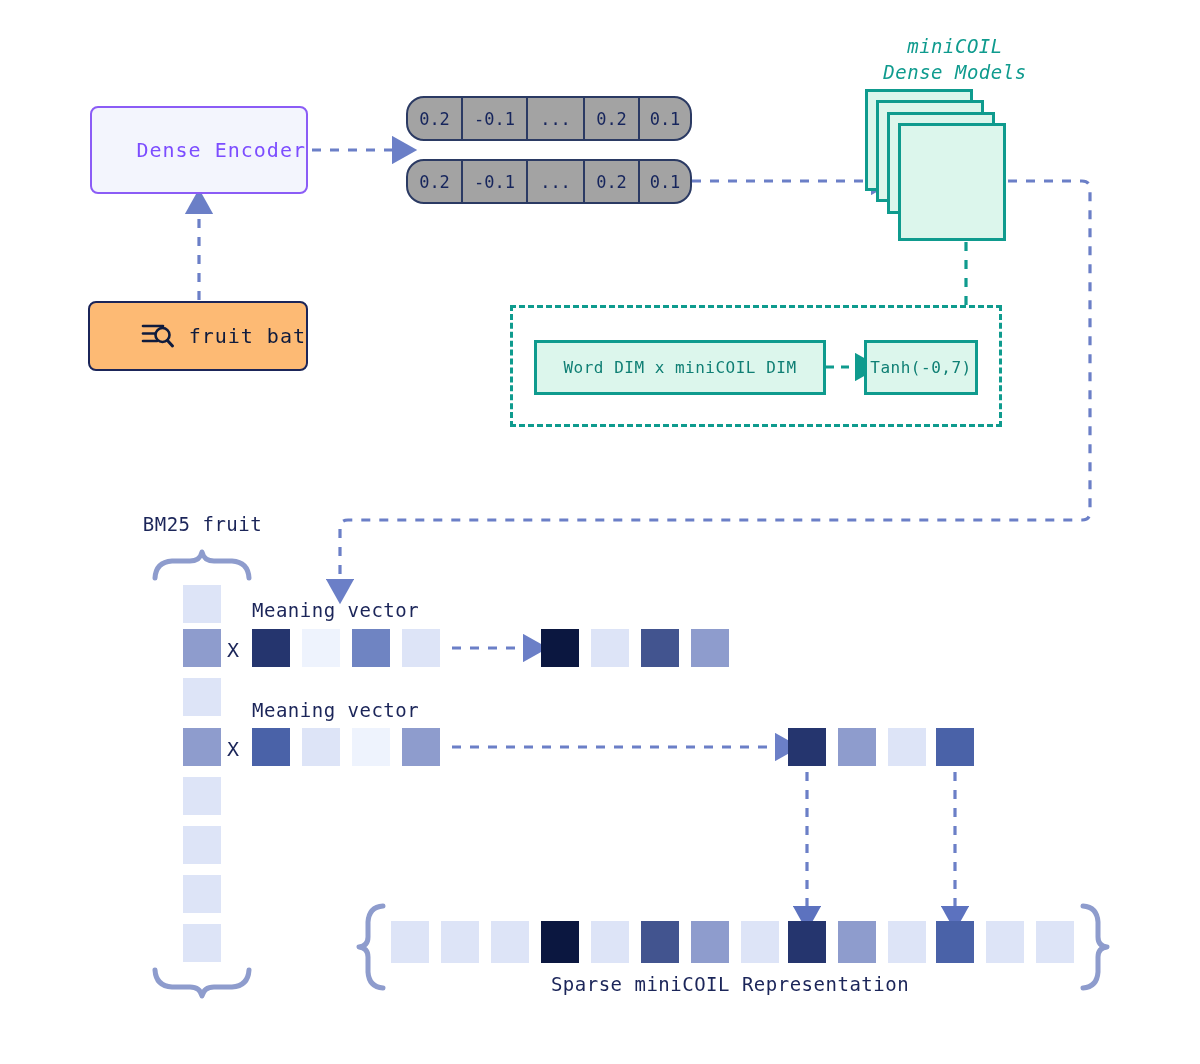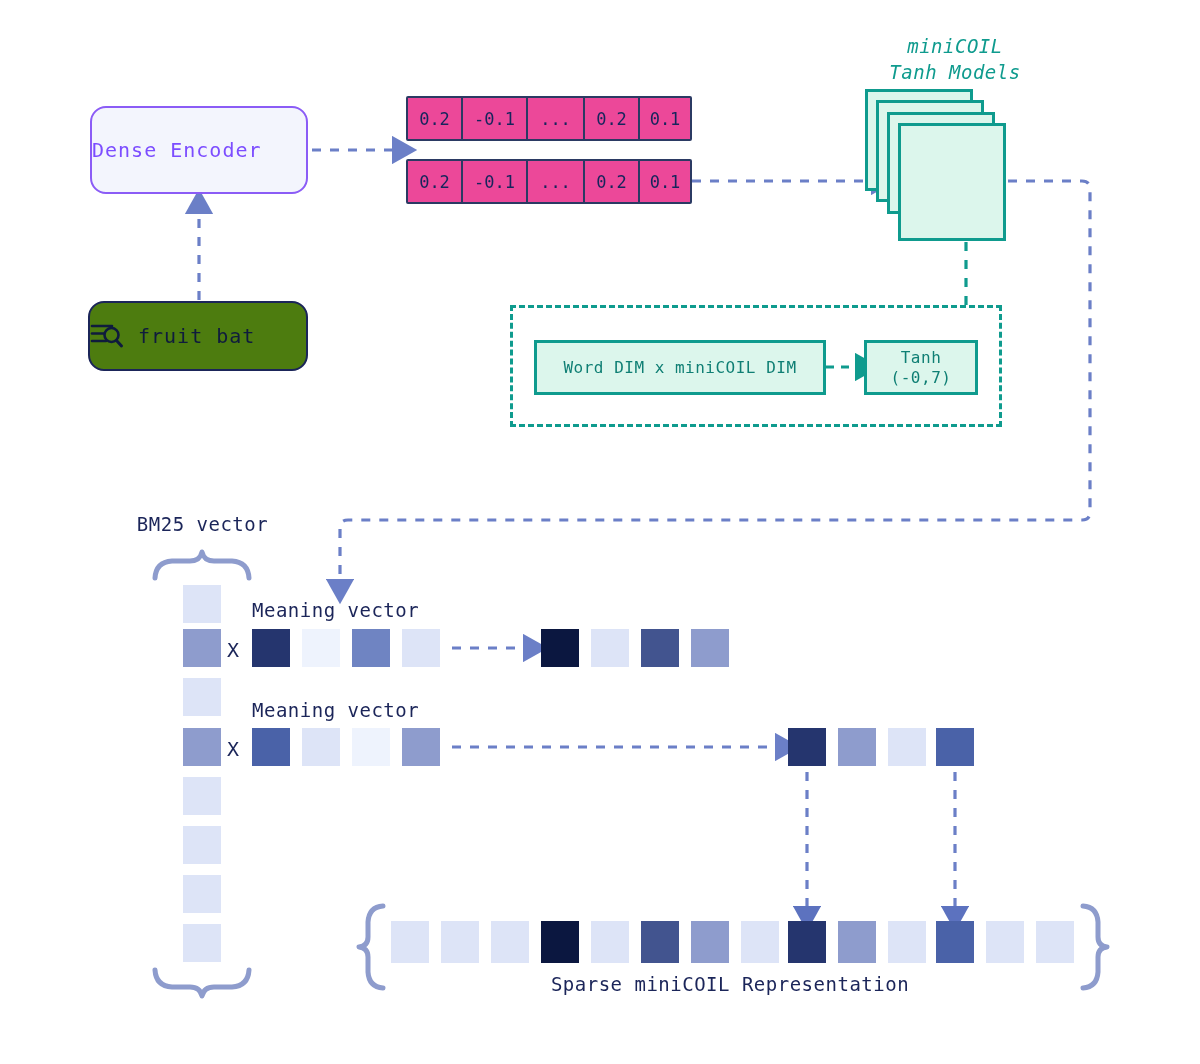--- a/index.html
+++ b/index.html
@@ -8,30 +8,30 @@
   .stage{position:absolute;inset:0;width:1200px;height:1064px;}
   svg.layer{position:absolute;left:0;top:0;width:1200px;height:1064px;pointer-events:none;}
 
   
   .lbl{position:absolute;color:#1b2559;font-size:19px;letter-spacing:.5px;
        font-family:"DejaVu Sans Mono","Liberation Mono",monospace;white-space:pre;}
   .lbl-teal{color:#0f9b8e;font-style:italic;}
   .lbl-center{text-align:center;}
 
   
-  .rbox{position:absolute;box-sizing:border-box;border-radius:16px;
-        display:flex;align-items:center;justify-content:flex-start;}
+  .rbox{position:absolute;box-sizing:border-box;border-radius:8px;
+        display:flex;align-items:center;justify-content:flex-end;}
   .enc{border:2px solid #8b5cf6;background:#f3f5fd;color:#7c4dff;
        font-size:20px;letter-spacing:1px;}
-  .query{border:2px solid #1b2559;background:#4d7c0f;color:#0f1b3d;
+  .query{border:2px solid #1b2559;background:#fdba74;color:#0f1b3d;
          font-size:20px;letter-spacing:1px;gap:14px;}
 
   
   .strip{position:absolute;display:flex;border:2px solid #2b3a63;
-         border-radius:2px;background:#ec4899;overflow:hidden;box-sizing:border-box;}
+         border-radius:18px;background:#a3a3a3;overflow:hidden;box-sizing:border-box;}
   .strip .c{display:flex;align-items:center;justify-content:center;
             border-right:2px solid #2b3a63;color:#16255c;font-size:17px;
             height:100%;box-sizing:border-box;}
   .strip .c:last-child{border-right:none;text-align:center;}
 
   
   .card{position:absolute;box-sizing:border-box;border:3px solid #0f9b8e;background:#dcf6ec;}
 
   
   .tealgroup{position:absolute;box-sizing:border-box;border:3px dashed #0f9b8e;}
@@ -118,39 +118,39 @@
 
   <div class="strip" style="left:406px;top:159px;width:286px;height:45px;">
     <div class="c" style="width:55px;">0.2</div>
     <div class="c" style="width:65px;">-0.1</div>
     <div class="c" style="width:57px;">...</div>
     <div class="c" style="width:55px;">0.2</div>
     <div class="c" style="width:50px;">0.1</div>
   </div>
 
   <div class="lbl lbl-teal lbl-center" style="left:845px;top:35px;width:220px;">miniCOIL</div>
-  <div class="lbl lbl-teal lbl-center" style="left:845px;top:61px;width:220px;">Tanh Models</div>
+  <div class="lbl lbl-teal lbl-center" style="left:845px;top:61px;width:220px;">Dense Models</div>
 
   <div class="card" style="left:865px;top:89px;width:108px;height:102px;"></div>
   <div class="card" style="left:876px;top:100px;width:108px;height:102px;"></div>
   <div class="card" style="left:887px;top:112px;width:108px;height:102px;"></div>
   <div class="card" style="left:898px;top:123px;width:108px;height:118px;"></div>
 
   <div class="tealgroup" style="left:510px;top:305px;width:492px;height:122px;"></div>
 
   <div class="tbox" style="left:534px;top:340px;width:292px;height:55px;">
     <span>Word DIM x miniCOIL DIM</span>
   </div>
 
-  <div class="tbox" style="left:864px;top:340px;width:114px;height:55px;flex-direction:column;">
+  <div class="tbox" style="left:864px;top:340px;width:114px;height:55px;flex-direction:row;">
     <span>Tanh</span>
     <span>(-0,7)</span>
   </div>
 
-  <div class="lbl lbl-center" style="left:85px;top:513px;width:235px;">BM25 vector</div>
+  <div class="lbl lbl-center" style="left:85px;top:513px;width:235px;">BM25 fruit</div>
 
   <div class="cell" style="left:183px;top:585px;width:38px;height:38px;background:#dde4f7;"></div>
   <div class="cell" style="left:183px;top:629px;width:38px;height:38px;background:#8e9ccd;"></div>
   <div class="cell" style="left:183px;top:678px;width:38px;height:38px;background:#dde4f7;"></div>
   <div class="cell" style="left:183px;top:728px;width:38px;height:38px;background:#8e9ccd;"></div>
   <div class="cell" style="left:183px;top:777px;width:38px;height:38px;background:#dde4f7;"></div>
   <div class="cell" style="left:183px;top:826px;width:38px;height:38px;background:#dde4f7;"></div>
   <div class="cell" style="left:183px;top:875px;width:38px;height:38px;background:#dde4f7;"></div>
   <div class="cell" style="left:183px;top:924px;width:38px;height:38px;background:#dde4f7;"></div>
 

